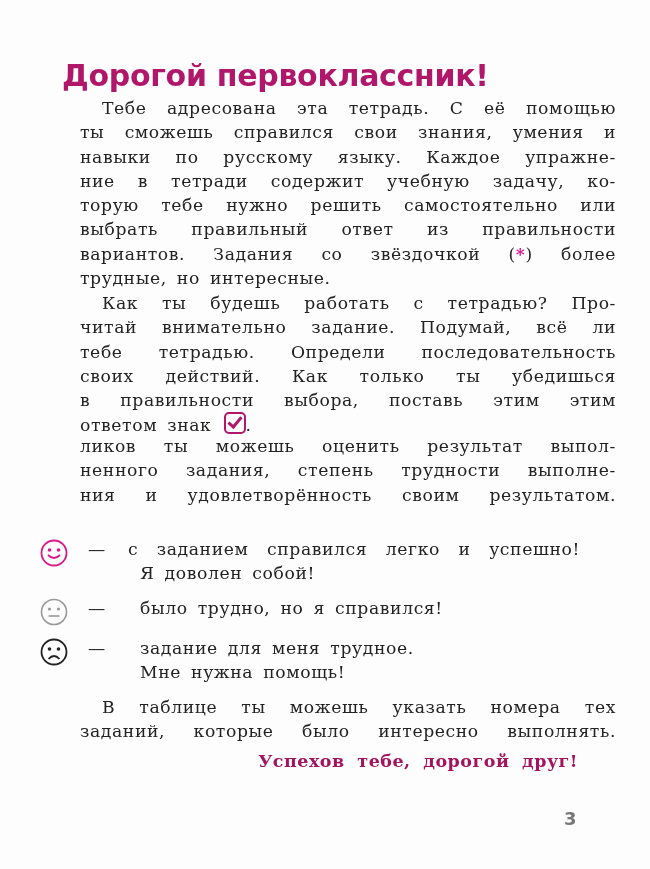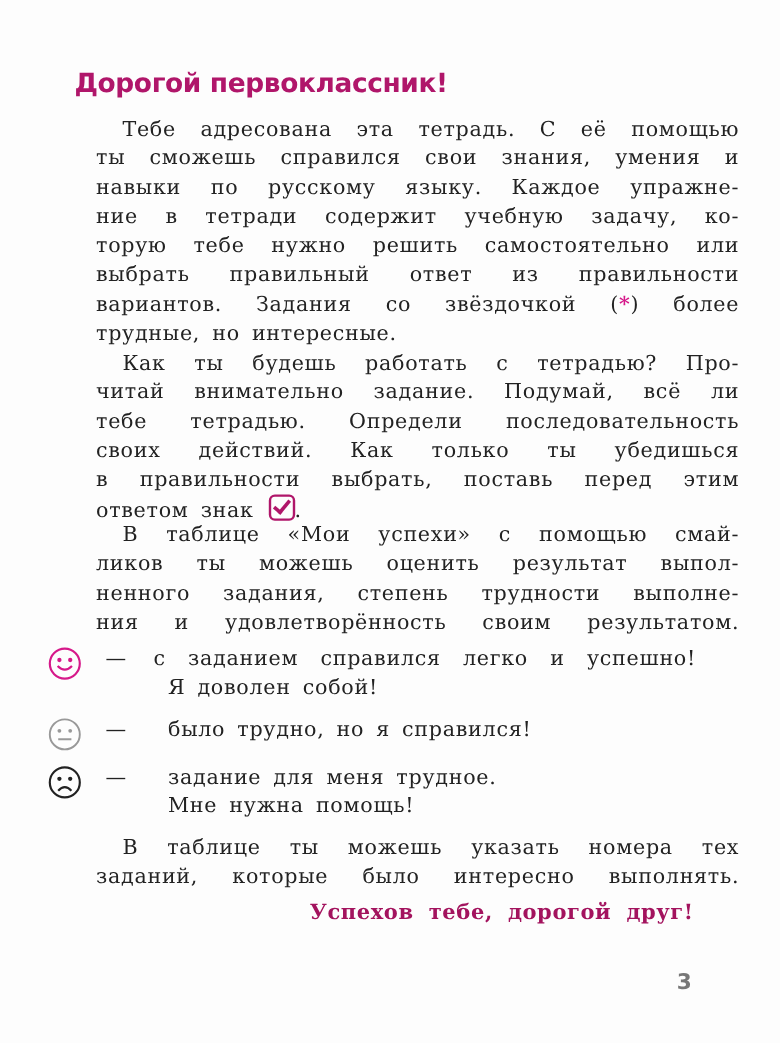--- a/index.html
+++ b/index.html
@@ -3,21 +3,21 @@
   <meta charset="utf-8">
   <style>
     html, body { margin: 0; padding: 0; }
     body {
       width: 650px; height: 869px; background: #fdfdfd; position: relative; overflow: hidden;
       font-family: "DejaVu Serif", "Liberation Serif", serif; color: #222;
     }
     .title {
       position: absolute; left: 62px; top: 58px;
       font-family: "DejaVu Sans", "Liberation Sans", sans-serif;
-      font-weight: bold; font-size: 22px; color: #b0166a; letter-spacing: -0.3px;
+      font-weight: bold; font-size: 30px; color: #b0166a; letter-spacing: -0.3px;
     }
     .para {
       position: absolute; left: 42px; width: 536px;
       font-size: 17.2px; line-height: 24.3px; text-align: justify;
       word-spacing: 4px; letter-spacing: 0.6px; margin-left: 38px;
     }
     .line { display: block; text-align: justify; text-align-last: justify; white-space: nowrap; height: 24.3px; }
     .line.last { text-align-last: left; }
     .line.indent { padding-left: 22px; }
     .star { color: #d6198a; font-weight: bold; }
@@ -59,26 +59,25 @@
   <span class="line">выбрать правильный ответ из правильности</span>
   <span class="line"><span>вариантов. Задания со звёздочкой (</span><span class="star">*</span><span>) более</span></span>
   <span class="line last">трудные, но интересные.</span>
 </div>
 
 <div class="para" style="top:291px;">
   <span class="line indent">Как ты будешь работать с тетрадью? Про-</span>
   <span class="line">читай внимательно задание. Подумай, всё ли</span>
   <span class="line">тебе тетрадью. Определи последовательность</span>
   <span class="line">своих действий. Как только ты убедишься</span>
-  <span class="line">в правильности выбрать, поставь перед этим</span>
+  <span class="line">в правильности выбора, поставь этим этим</span>
   <span class="line last"><span>ответом знак</span> <span class="check"></span><span>.</span></span>
 </div>
 
 <div class="para" style="top:434px;">
-  <span class="line indent">В таблице «Мои успехи» с помощью смай-</span>
   <span class="line">ликов ты можешь оценить результат выпол-</span>
   <span class="line">ненного задания, степень трудности выполне-</span>
   <span class="line">ния и удовлетворённость своим результатом.</span>
 </div>
 
 <div class="legend-row" style="top:537px;">
   <svg class="smiley" viewBox="0 0 28 28">
     <circle cx="14" cy="14" r="12.5" fill="none" stroke="#d6198a" stroke-width="1.8"></circle>
     <circle cx="9.5" cy="11" r="1.8" fill="#d6198a"></circle>
     <circle cx="18.5" cy="11" r="1.8" fill="#d6198a"></circle>

